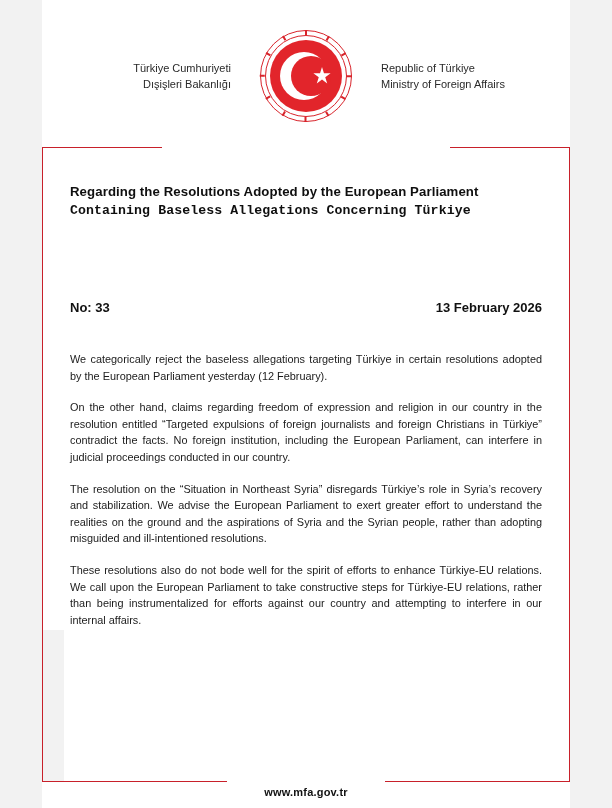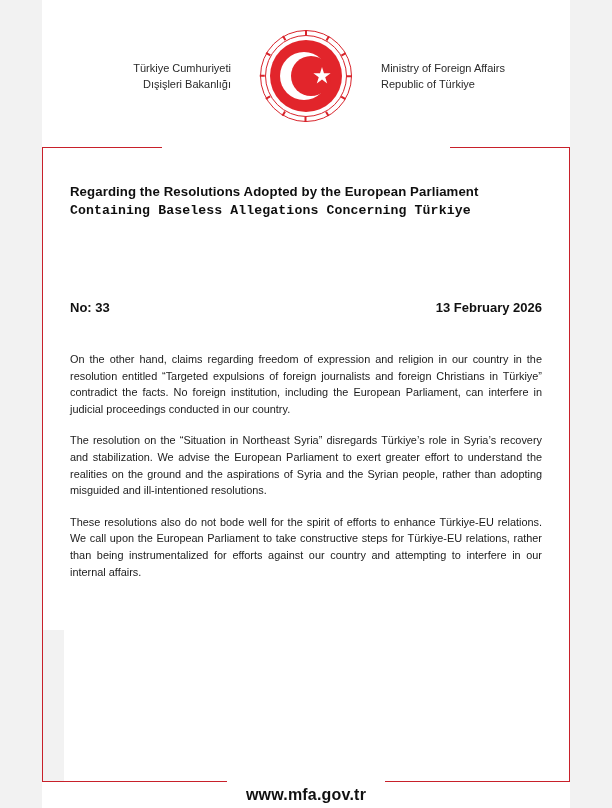--- a/index.html
+++ b/index.html
@@ -243,21 +243,21 @@
   }
   .paragraphs p:last-child { margin-bottom: 16px; }
 
   
   .footer {
     position: absolute;
     left: 0;
     top: 786px;
     width: 612px;
     text-align: center;
-    font-size: 16px;
+    font-size: 11px;
     font-weight: bold;
     color: #111111;
     letter-spacing: 0.2px;
   }
 </style>
 </head>
 <body>
 
 <div class="page">
 
@@ -287,22 +287,22 @@
         <div class="tick" style="transform:rotate(150deg)"></div>
         <div class="tick" style="transform:rotate(180deg)"></div>
         <div class="tick" style="transform:rotate(210deg)"></div>
         <div class="tick" style="transform:rotate(240deg)"></div>
         <div class="tick" style="transform:rotate(270deg)"></div>
         <div class="tick" style="transform:rotate(300deg)"></div>
         <div class="tick" style="transform:rotate(330deg)"></div>
       </div>
 
       <div class="header-text right">
+        <div>Republic of Türkiye</div>
         <div>Ministry of Foreign Affairs</div>
-        <div>Republic of Türkiye</div>
       </div>
     </div>
   </div>
 
   <div class="frame-top-left"></div>
   <div class="frame-top-right"></div>
   <div class="frame-v-left"></div>
   <div class="frame-v-right"></div>
   <div class="frame-notch-left"></div>
   <div class="frame-bottom-left"></div>
@@ -314,20 +314,21 @@
       <span>Regarding the Resolutions Adopted by the European Parliament</span>
       <span class="line2">Containing Baseless Allegations Concerning Türkiye</span>
     </h1>
 
     <div class="meta-row">
       <div>No: 33</div>
       <div>13 February 2026</div>
     </div>
 
     <div class="paragraphs">
+      <p>We categorically reject the baseless allegations targeting Türkiye in certain resolutions adopted by the European Parliament yesterday (12 February).</p>
       <p>On the other hand, claims regarding freedom of expression and religion in our country in the resolution entitled “Targeted expulsions of foreign journalists and foreign Christians in Türkiye” contradict the facts. No foreign institution, including the European Parliament, can interfere in judicial proceedings conducted in our country.</p>
       <p>The resolution on the “Situation in Northeast Syria” disregards Türkiye’s role in Syria’s recovery and stabilization. We advise the European Parliament to exert greater effort to understand the realities on the ground and the aspirations of Syria and the Syrian people, rather than adopting misguided and ill-intentioned resolutions.</p>
       <p>These resolutions also do not bode well for the spirit of efforts to enhance Türkiye-EU relations. We call upon the European Parliament to take constructive steps for Türkiye-EU relations, rather than being instrumentalized for efforts against our country and attempting to interfere in our internal affairs.</p>
     </div>
   </div>
 
   <div class="footer">www.mfa.gov.tr</div>
 
 </div>
 

